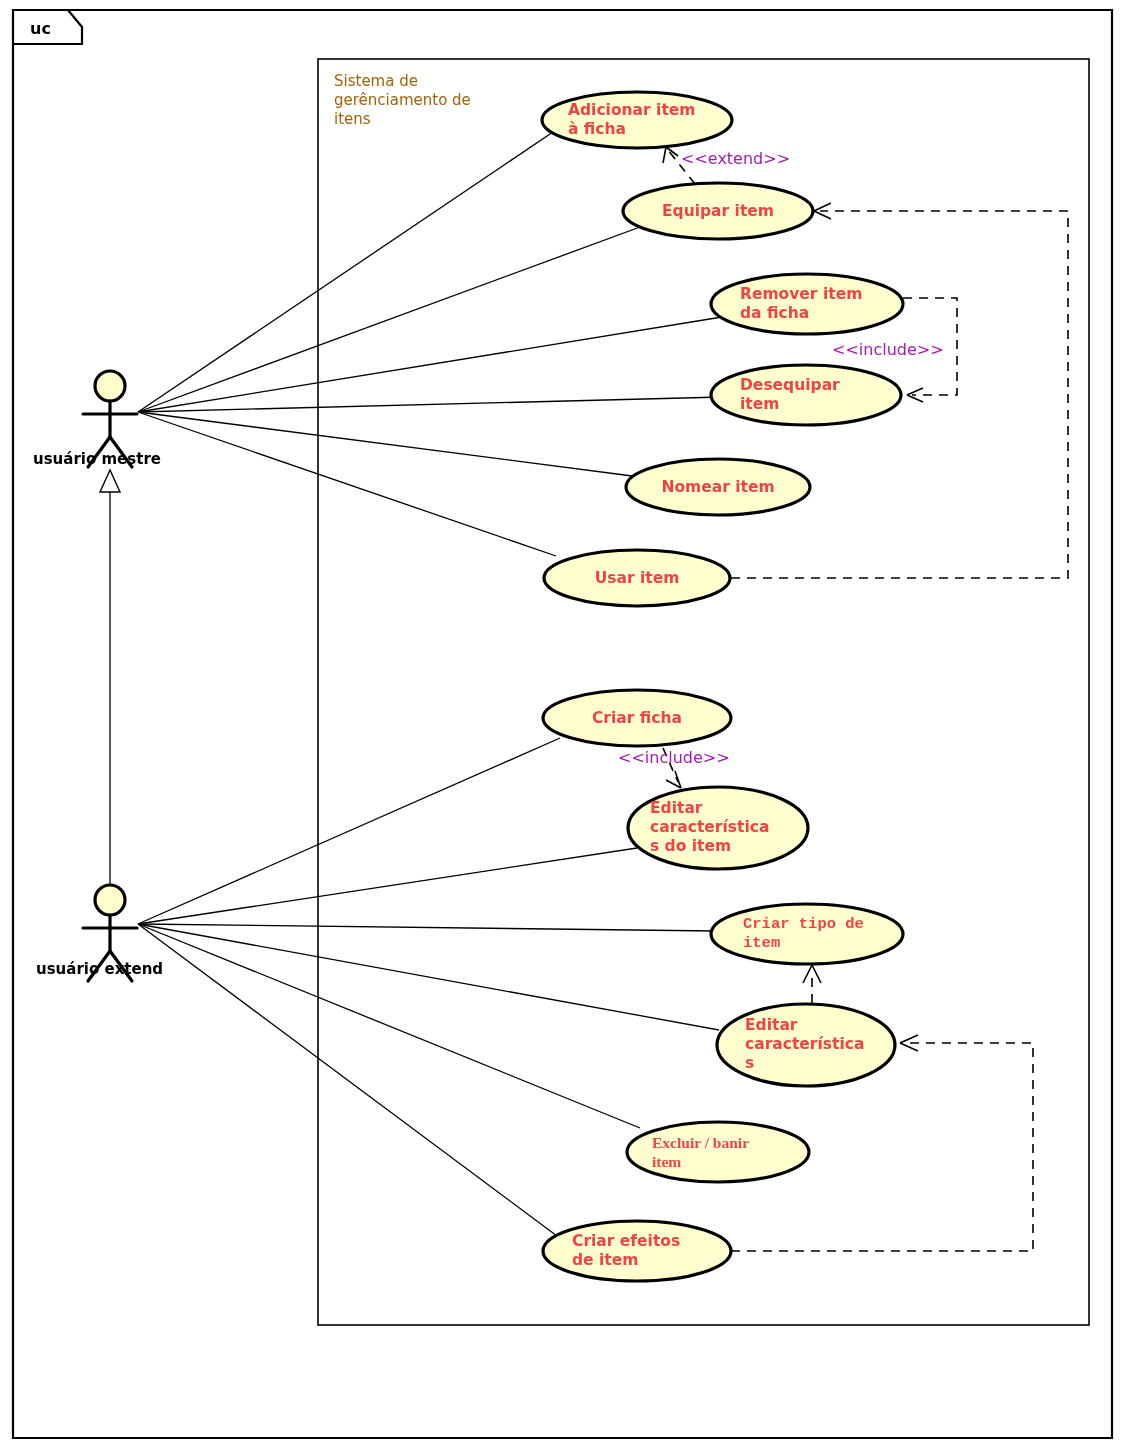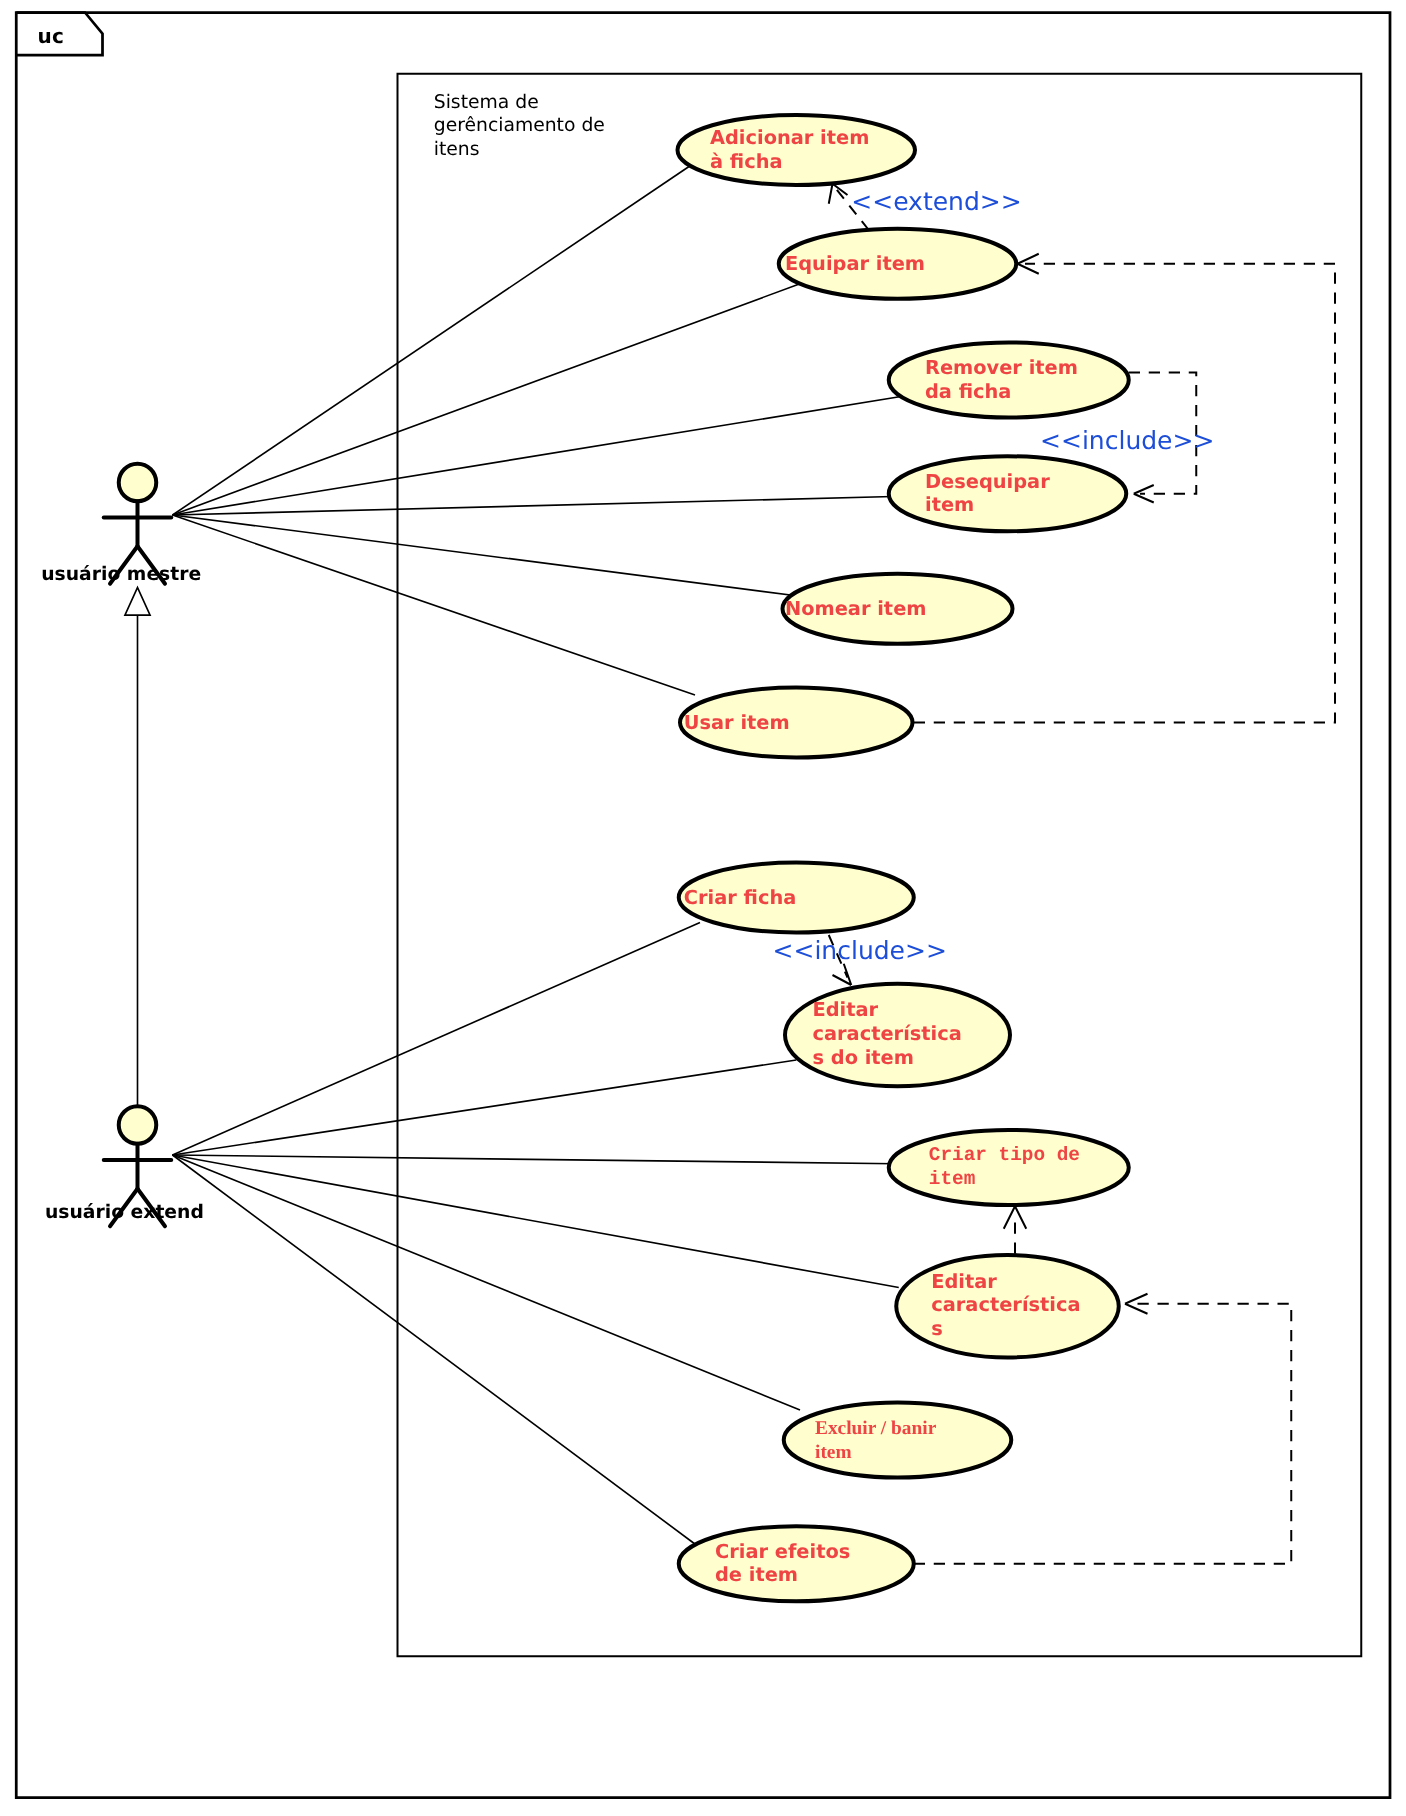--- a/index.html
+++ b/index.html
@@ -87,42 +87,41 @@
     position: absolute;
     font-size: 15.5px;
     font-weight: bold;
     color: #ef4444;
     line-height: 19px;
     text-align: left;
     white-space: pre-line;
     pointer-events: none;
   }
   .lbl-usecase.center {
-    text-align: left;
+    text-align: center;
   }
   .lbl-actor {
     position: absolute;
     font-size: 15px;
     font-weight: bold;
     color: #000000;
     white-space: nowrap;
   }
   .lbl-stereo {
     position: absolute;
-    font-size: 20px;
-    color: #1d4ed8;
+    font-size: 16px;
+    color: #a21caf;
     white-space: nowrap;
   }
   .lbl-boundary {
     position: absolute;
     font-size: 15px;
-    color: #000000;
+    color: #a16207;
     line-height: 19px;
     white-space: pre-line;
-    margin-left: 13px;
   }
 </style>
 </head>
 <body>
 
 <div id="canvas">
 
   <svg class="layer" viewBox="0 0 1125 1453">
 
     <g>

